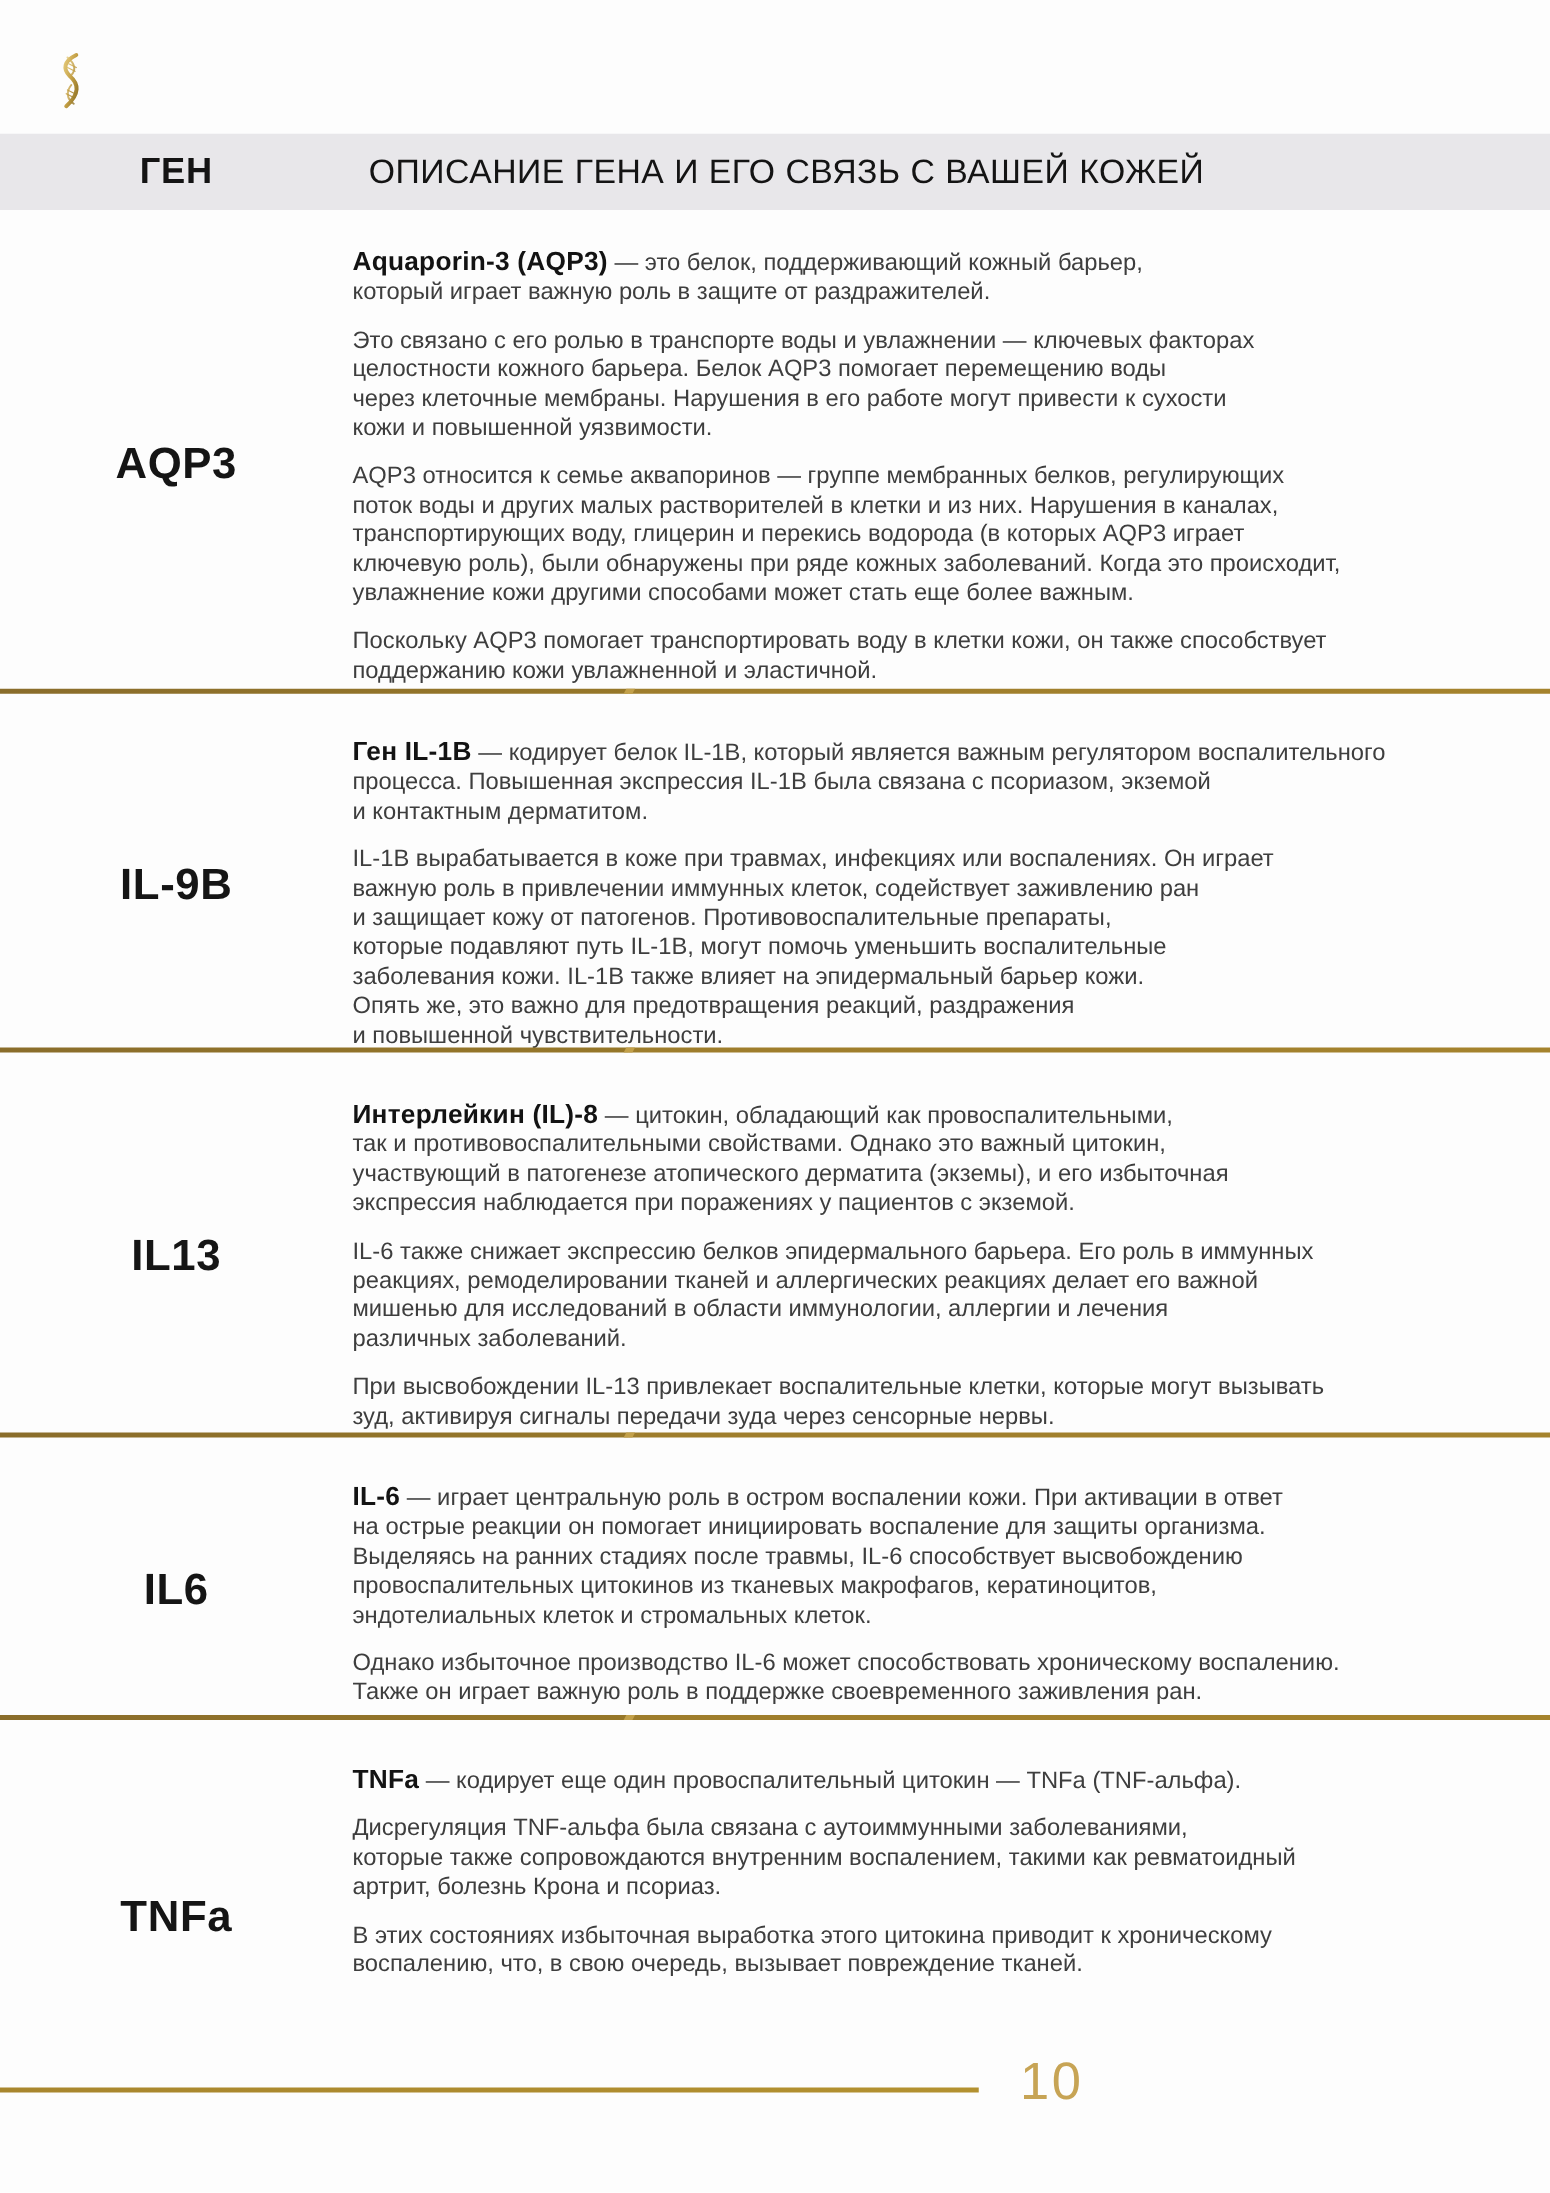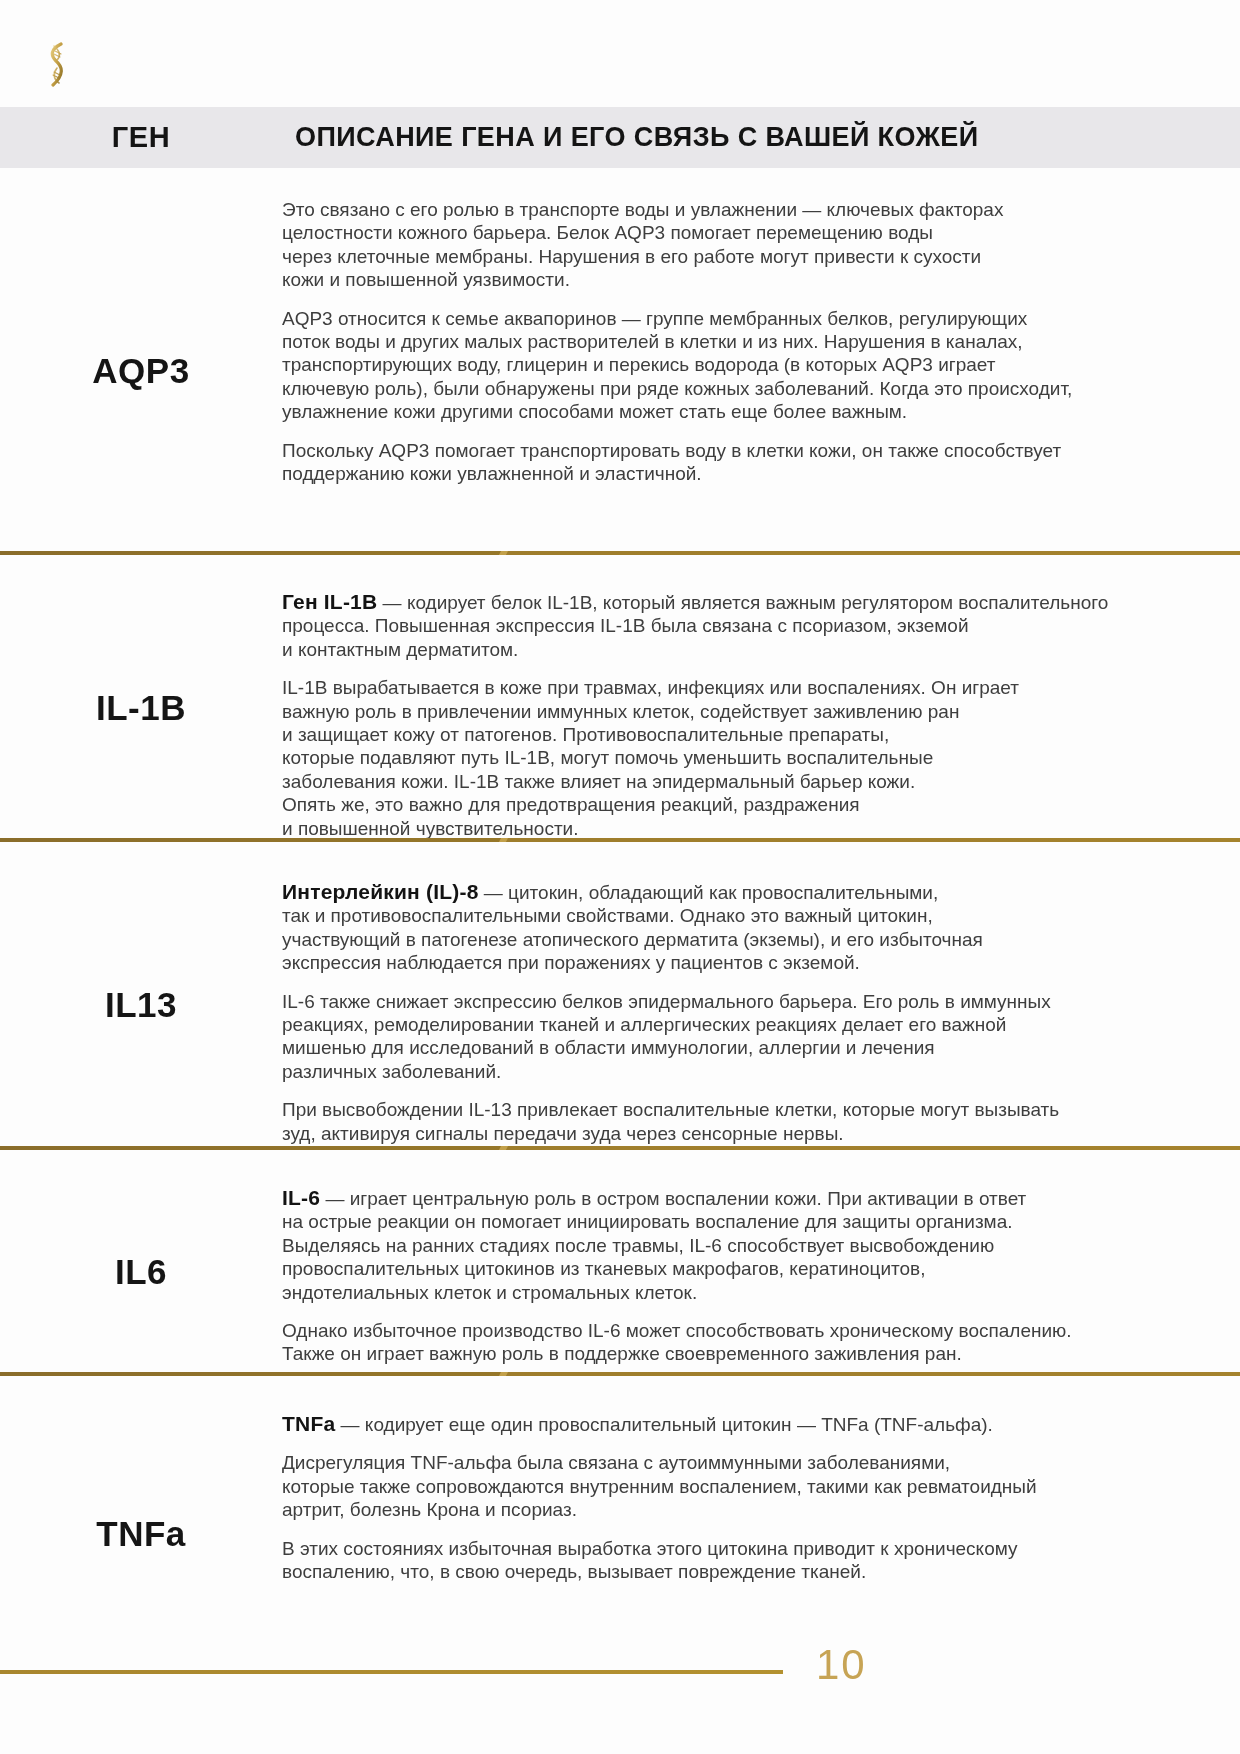--- a/index.html
+++ b/index.html
@@ -33,21 +33,21 @@
   .header-gene-col{
     width:282px;
     text-align:center;
     font-weight:700;
     font-size:29px;
     letter-spacing:.6px;
     color:#141414;
   }
   .header-desc-col{
     padding-left:13px;
-    font-weight:700;
+    font-weight:400;
     font-size:27px;
     letter-spacing:.4px;
     color:#141414;
   }
   
   .row{
     position:absolute;
     left:0;
     width:100%;
   }
@@ -141,20 +141,22 @@
   <div class="header-bar">
     <div class="header-gene-col">ГЕН</div>
     <div class="header-desc-col">ОПИСАНИЕ ГЕНА И ЕГО СВЯЗЬ С ВАШЕЙ КОЖЕЙ</div>
   </div>
 
   <div class="row" style="top:168px;height:383px;">
     <div class="gene-col">
       <span class="gene-name">AQP3</span>
     </div>
     <div class="desc-col" style="top:30px;">
+      <p><span class="lead">Aquaporin-3 (AQP3)</span><span> — это белок, поддерживающий кожный барьер,
+который играет важную роль в защите от раздражителей.</span></p>
       <p><span>Это связано с его ролью в транспорте воды и увлажнении — ключевых факторах
 целостности кожного барьера. Белок AQP3 помогает перемещению воды
 через клеточные мембраны. Нарушения в его работе могут привести к сухости
 кожи и повышенной уязвимости.</span></p>
       <p><span>AQP3 относится к семье аквапоринов — группе мембранных белков, регулирующих
 поток воды и других малых растворителей в клетки и из них. Нарушения в каналах,
 транспортирующих воду, глицерин и перекись водорода (в которых AQP3 играет
 ключевую роль), были обнаружены при ряде кожных заболеваний. Когда это происходит,
 увлажнение кожи другими способами может стать еще более важным.</span></p>
       <p><span>Поскольку AQP3 помогает транспортировать воду в клетки кожи, он также способствует
@@ -163,21 +165,21 @@
   </div>
 
   <div class="divider" style="top:551px;">
     <span class="seg-left"></span>
     <span class="seg-right"></span>
     <span class="notch"></span>
   </div>
 
   <div class="row" style="top:555px;height:283px;">
     <div class="gene-col">
-      <span class="gene-name">IL-1B</span>
+      <span class="gene-name">IL-9B</span>
     </div>
     <div class="desc-col" style="top:35px;">
       <p><span class="lead">Ген IL-1B</span><span> — кодирует белок IL-1B, который является важным регулятором воспалительного
 процесса. Повышенная экспрессия IL-1B была связана с псориазом, экземой
 и контактным дерматитом.</span></p>
       <p><span>IL-1B вырабатывается в коже при травмах, инфекциях или воспалениях. Он играет
 важную роль в привлечении иммунных клеток, содействует заживлению ран
 и защищает кожу от патогенов. Противовоспалительные препараты,
 которые подавляют путь IL-1B, могут помочь уменьшить воспалительные
 заболевания кожи. IL-1B также влияет на эпидермальный барьер кожи.

